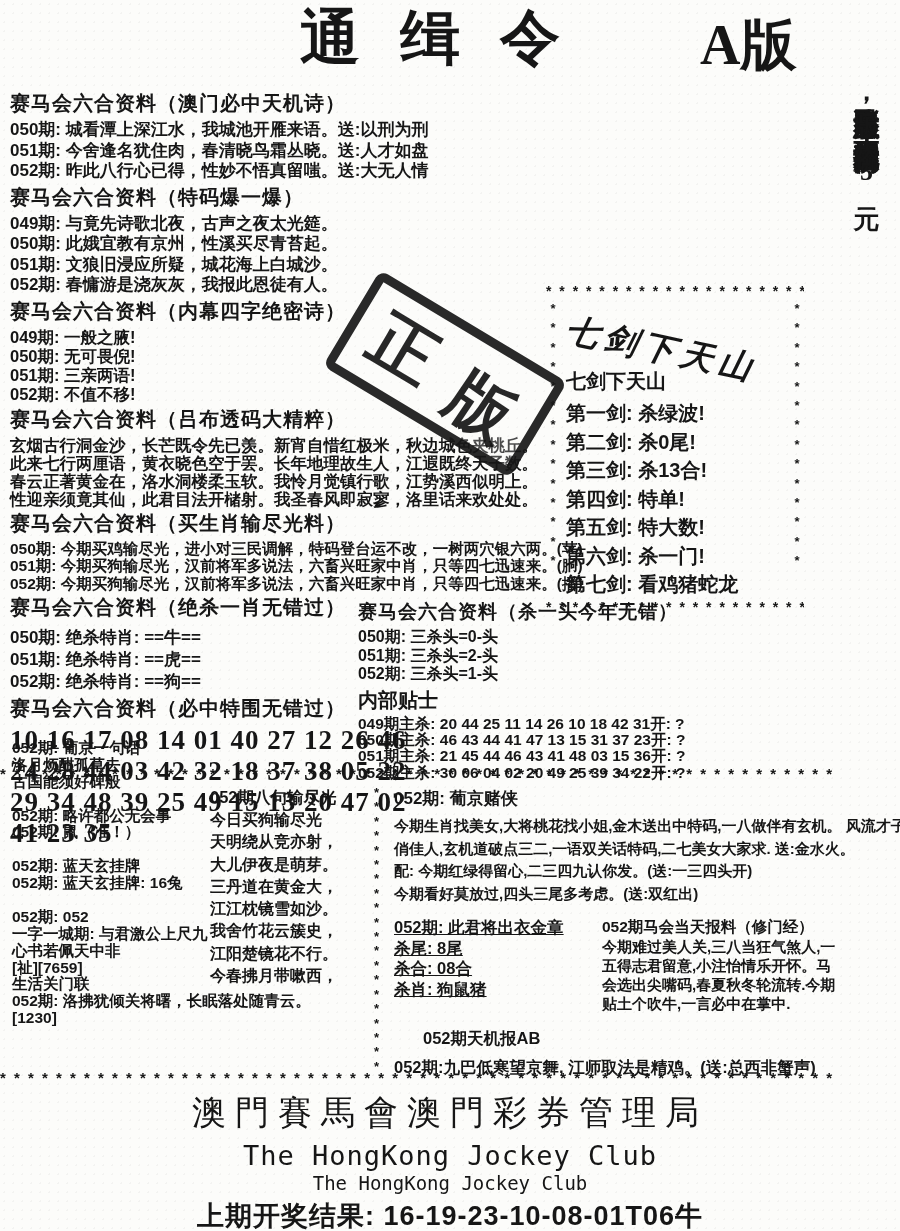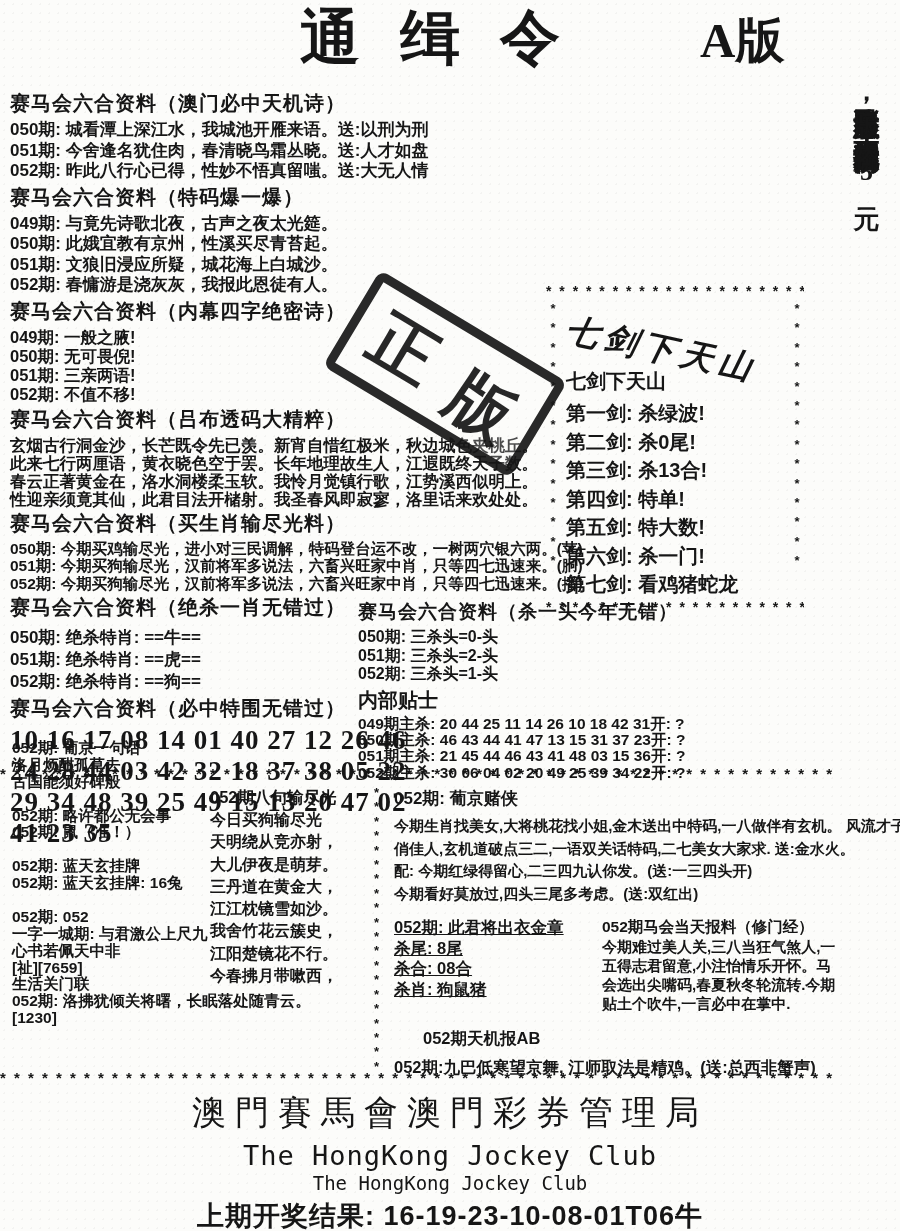--- a/index.html
+++ b/index.html
@@ -4,21 +4,21 @@
 <style>
   html,body{margin:0;padding:0;background:#e8e8e6;}
   .page{position:relative;width:900px;height:1231px;margin:0 auto;background:#fcfcfa;
         background-image:radial-gradient(rgba(0,0,0,0.035) 1px, transparent 1px);
         background-size:9px 9px;color:#161616;overflow:hidden;
         font-family:"Liberation Sans",sans-serif;}
   
   .t-main{position:absolute;left:300px;top:-2px;font-family:"Liberation Serif",serif;
           font-size:60px;font-weight:bold;letter-spacing:40px;white-space:nowrap;}
   .t-ed{position:absolute;left:700px;top:8px;font-family:"Liberation Serif",serif;
-        font-size:49px;font-weight:bold;}
+        font-size:56px;font-weight:bold;}
   
   .notice{position:absolute;top:88px;right:16px;height:700px;writing-mode:vertical-rl;
           text-orientation:upright;font-size:26px;font-weight:bold;
           font-family:"Liberation Serif",serif;letter-spacing:0.5px;}
   
   .lcol{position:absolute;left:10px;top:88px;width:585px;}
   .sec-h{font-family:"Liberation Serif",serif;font-size:20px;font-weight:600;
          letter-spacing:1px;margin:2px 0 3px 0;white-space:nowrap;}
   .ln{font-weight:bold;white-space:nowrap;}
   .s1 .ln,.s2 .ln{font-size:17px;line-height:20.5px;}

